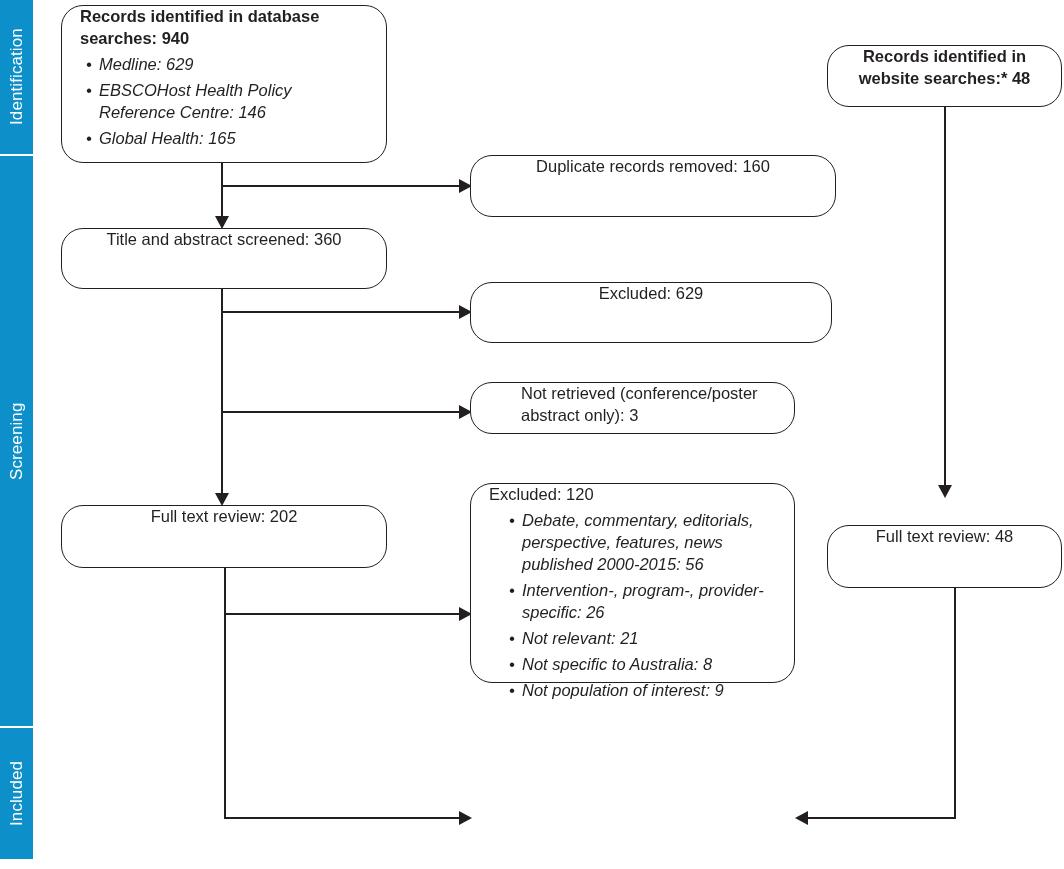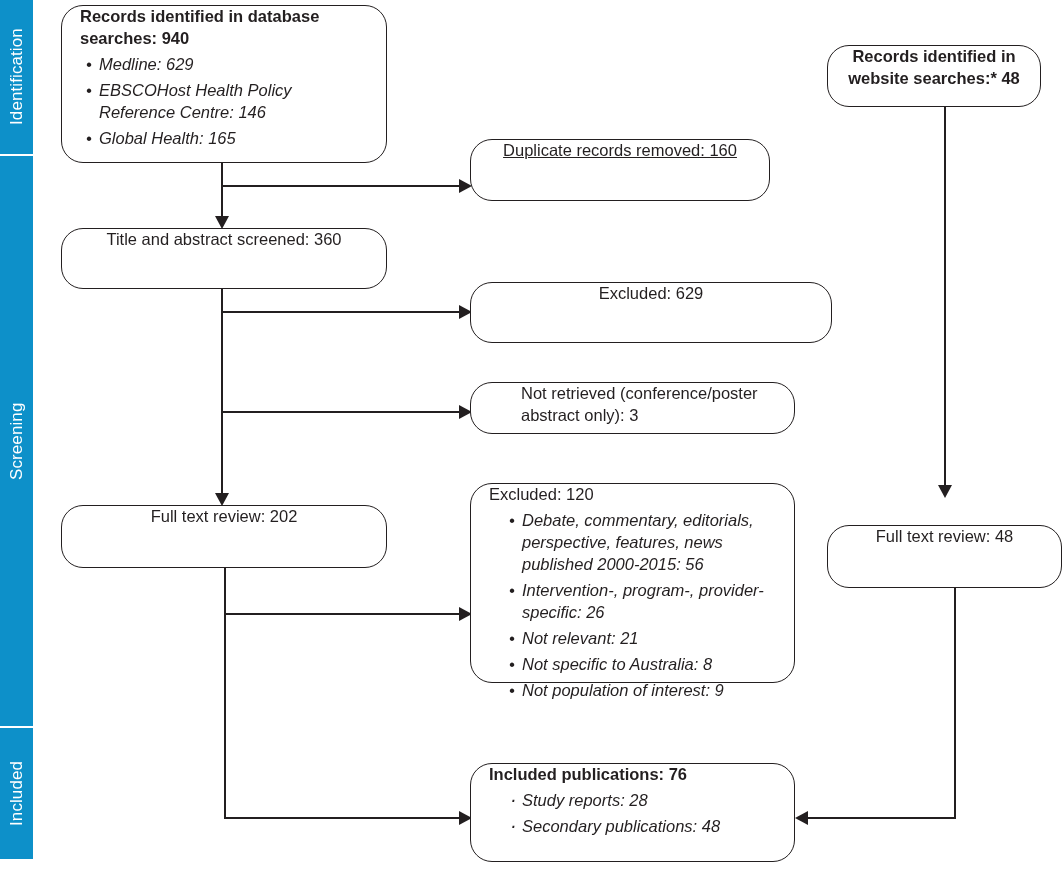--- a/index.html
+++ b/index.html
@@ -176,27 +176,27 @@
     <div class="pad">
       <span class="title-line bold">Records identified in database searches: 940</span>
       <ul class="bullets">
         <li>Medline: 629</li>
         <li>EBSCOHost Health Policy Reference Centre: 146</li>
         <li>Global Health: 165</li>
       </ul>
     </div>
   </div>
 
-  <div class="box center" style="left:827px; top:45px; width:214px; height:62px;">
+  <div class="box center" style="left:827px; top:45px; width:235px; height:62px;">
     <div class="pad">
       <span class="title-line bold">Records identified in website searches:* 48</span>
     </div>
   </div>
 
-  <div class="box center" style="left:470px; top:139px; width:300px; height:62px;text-decoration:underline;">
+  <div class="box center" style="left:470px; top:155px; width:366px; height:62px;">
     <div class="pad">
       <span class="title-line">Duplicate records removed: 160</span>
     </div>
   </div>
 
   <div class="box center" style="left:61px; top:228px; width:326px; height:61px;">
     <div class="pad">
       <span class="title-line">Title and abstract screened: 360</span>
     </div>
   </div>
@@ -231,23 +231,14 @@
       </ul>
     </div>
   </div>
 
   <div class="box center" style="left:827px; top:505px; width:235px; height:63px;margin-top:20px;">
     <div class="pad">
       <span class="title-line">Full text review: 48</span>
     </div>
   </div>
 
-  <div class="box left" style="left:470px; top:763px; width:325px; height:99px;">
-    <div class="pad">
-      <span class="title-line bold">Included publications: 76</span>
-      <ul class="bullets small-dot indented">
-        <li>Study reports: 28</li>
-        <li>Secondary publications: 48</li>
-      </ul>
-    </div>
-  </div>
 
 </div>
 
 </body></html>

